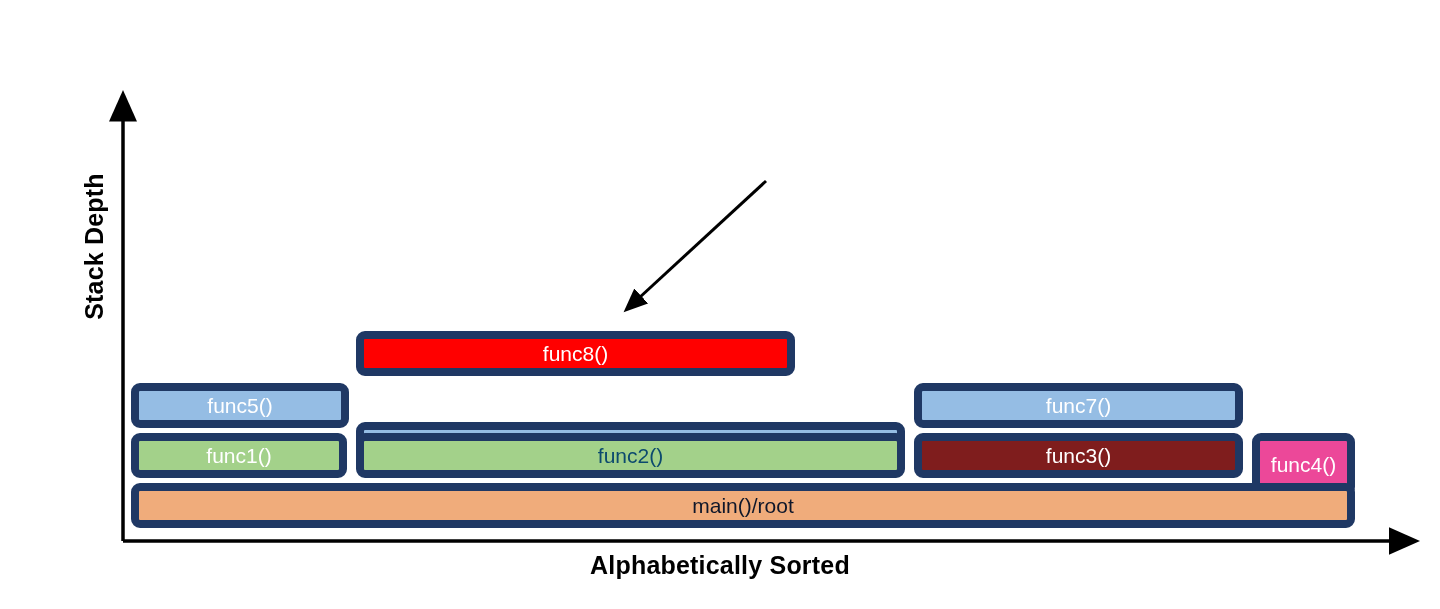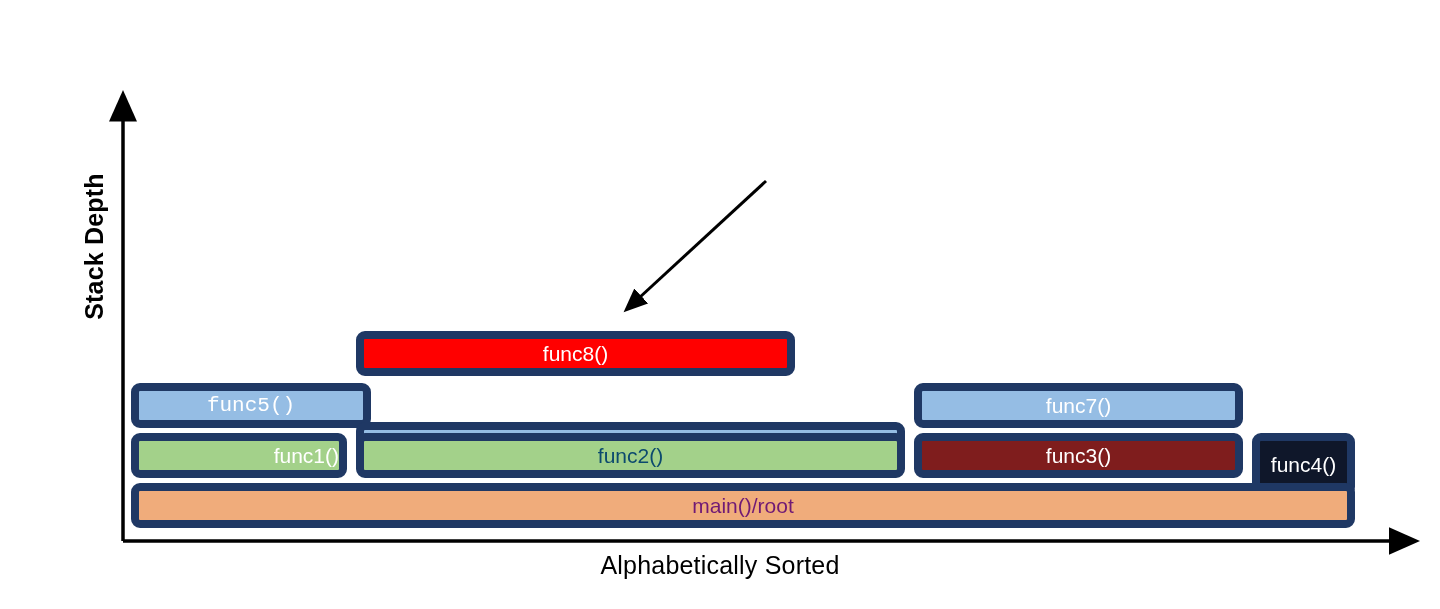--- a/index.html
+++ b/index.html
@@ -43,21 +43,21 @@
     white-space: nowrap;
     letter-spacing: 0.2px;
   }
   .axis-label-x {
     position: absolute;
     left: 0;
     top: 551px;
     width: 1440px;
     text-align: center;
     font-size: 25px;
-    font-weight: normal;
+    font-weight: bold;
     color: #000000;
     letter-spacing: 0.2px;
   }
 
   
   .annotation {
     position: absolute;
     left: 770px;
     top: 118px;
     width: 430px;
@@ -106,39 +106,39 @@
   </svg>
 
   <div class="axis-label-y">Stack Depth</div>
   <div class="axis-label-x">Alphabetically Sorted</div>
 
 
   <div id="bars-layer">
       <div class="flame-bar" style="left: 356px; top: 331px; width: 439px; height: 45px; background: rgb(255, 0, 0); border-color: rgb(31, 56, 100);">
         <span style="color: rgb(255, 255, 255);">func8()</span>
       </div>
-      <div class="flame-bar" style="left: 131px; top: 383px; width: 240px; height: 45px; background: rgb(149, 189, 228); border-color: rgb(31, 56, 100); font-family: Liberation Mono, monospace;">
+      <div class="flame-bar" style="left: 131px; top: 383px; width: 218px; height: 45px; background: rgb(149, 189, 228); border-color: rgb(31, 56, 100);">
         <span style="color: rgb(255, 255, 255);">func5()</span>
       </div>
       <div class="flame-bar" style="left: 356px; top: 383px; width: 549px; height: 45px; background: rgb(149, 189, 228); border-color: rgb(31, 56, 100); margin-top: 39px;">
         <span style="color: rgb(255, 255, 255);">func6()</span>
       </div>
       <div class="flame-bar" style="left: 914px; top: 383px; width: 329px; height: 45px; background: rgb(149, 189, 228); border-color: rgb(31, 56, 100);">
         <span style="color: rgb(255, 255, 255);">func7()</span>
       </div>
-      <div class="flame-bar" style="left: 131px; top: 433px; width: 216px; height: 45px; background: rgb(163, 209, 138); border-color: rgb(31, 56, 100); justify-content: flex-end;">
+      <div class="flame-bar" style="left: 131px; top: 433px; width: 216px; height: 45px; background: rgb(163, 209, 138); border-color: rgb(31, 56, 100);">
         <span style="color: rgb(255, 255, 255);">func1()</span>
       </div>
       <div class="flame-bar" style="left: 356px; top: 433px; width: 549px; height: 45px; background: rgb(163, 209, 138); border-color: rgb(31, 56, 100);">
         <span style="color: #0c4a6e;">func2()</span>
       </div>
       <div class="flame-bar" style="left: 914px; top: 433px; width: 329px; height: 45px; background: #7f1d1d; border-color: rgb(31, 56, 100);">
         <span style="color: rgb(255, 255, 255);">func3()</span>
       </div>
-      <div class="flame-bar" style="left: 1252px; top: 433px; width: 103px; height: 63px; background: #0f172a; border-color: rgb(31, 56, 100);">
+      <div class="flame-bar" style="left: 1252px; top: 433px; width: 103px; height: 63px; background: #ec4899; border-color: rgb(31, 56, 100);">
         <span style="color: rgb(255, 255, 255);">func4()</span>
       </div>
       <div class="flame-bar" style="left: 131px; top: 483px; width: 1224px; height: 45px; background: rgb(240, 172, 123); border-color: rgb(31, 56, 100);">
-        <span style="color: #701a75;">main()/root</span>
+        <span style="color: #0f172a;">main()/root</span>
       </div>
     </div>
 
 </div>
 
 </body></html>

